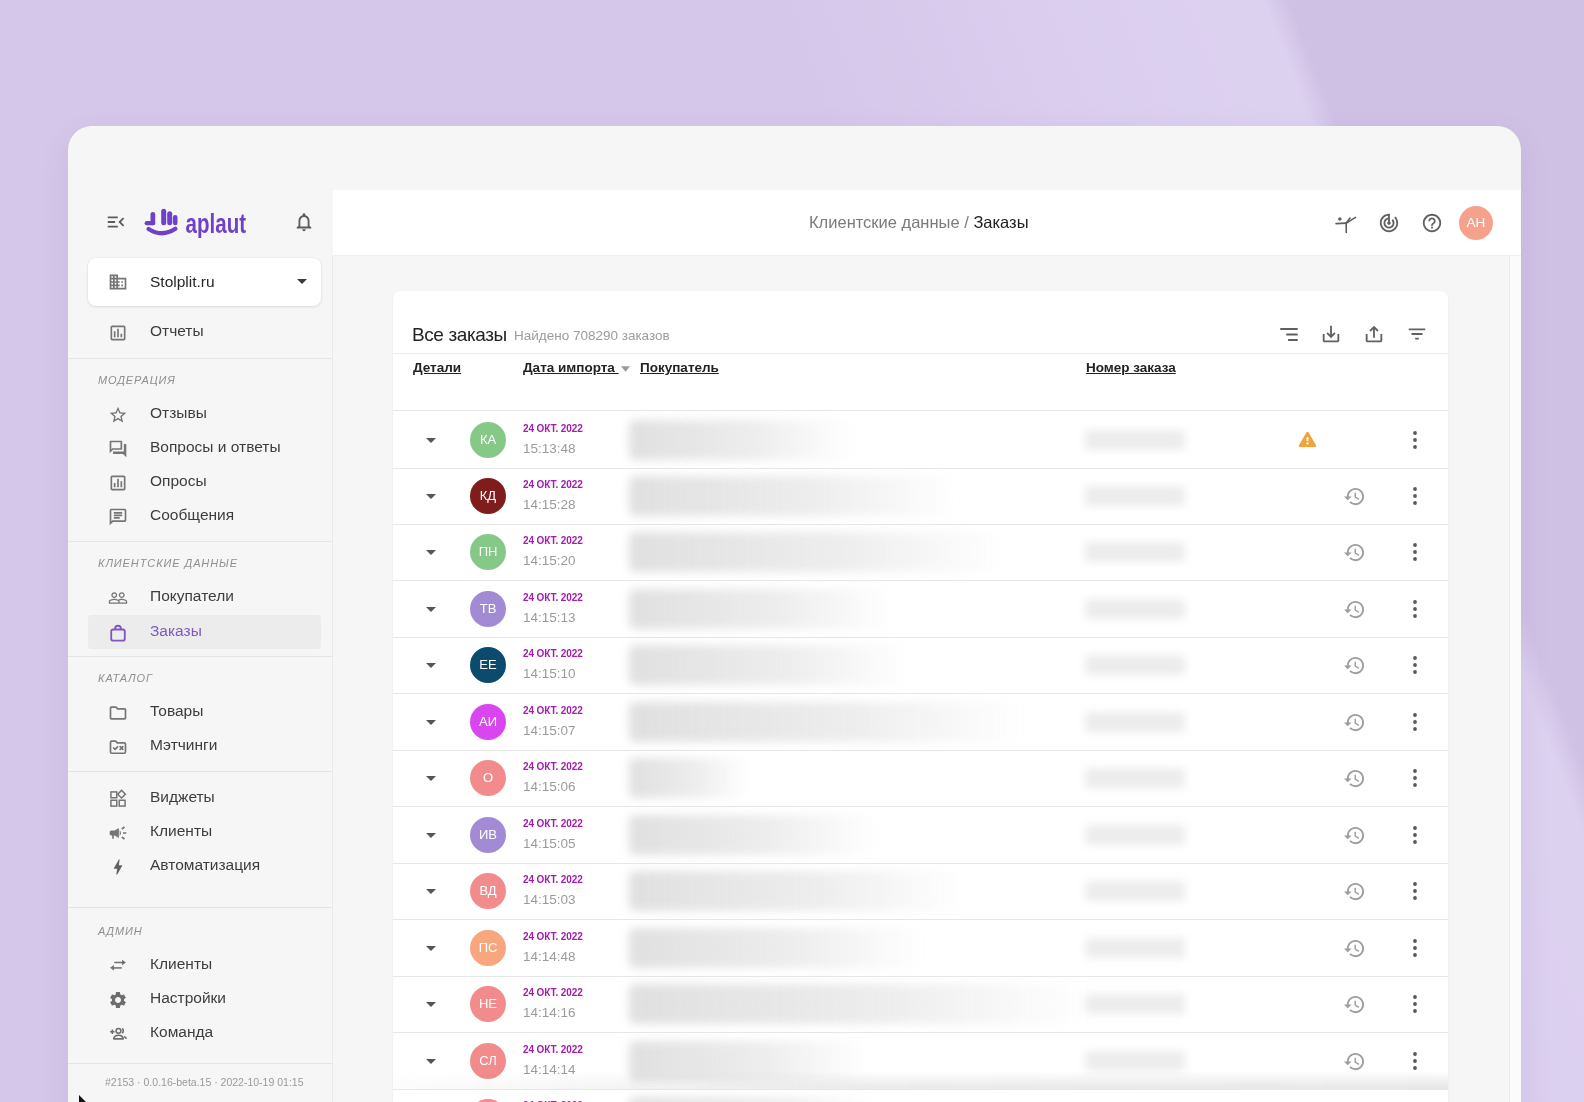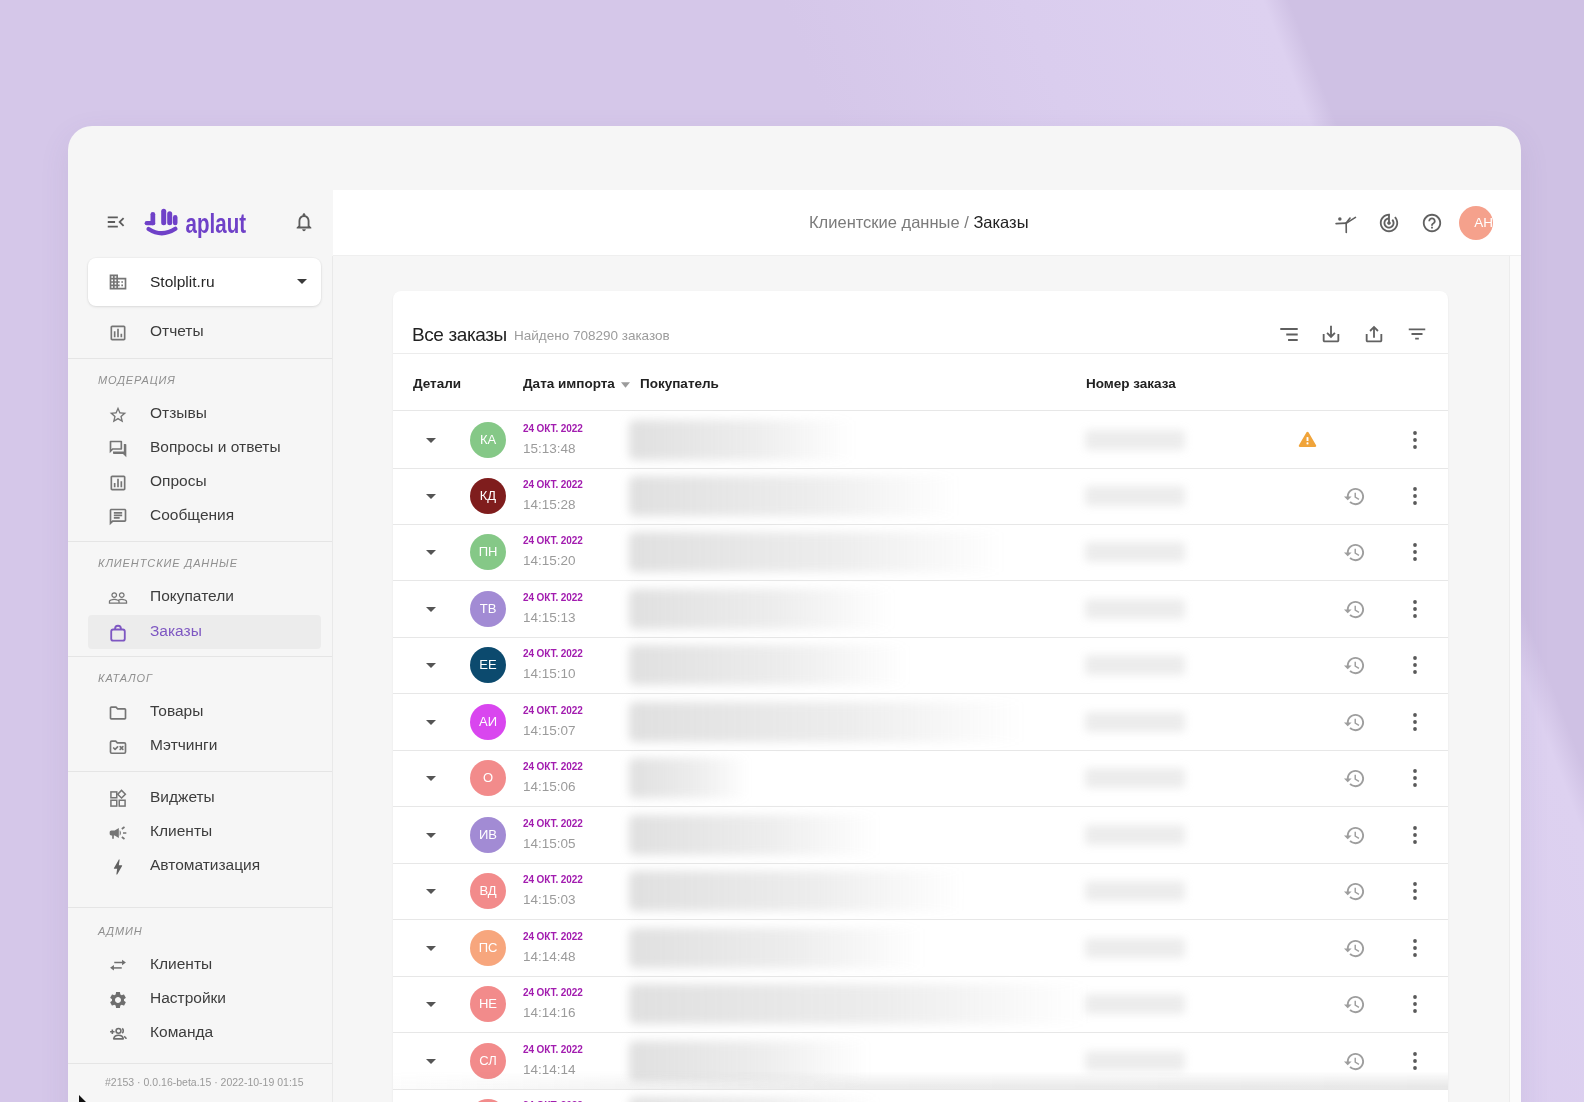--- a/index.html
+++ b/index.html
@@ -30,31 +30,31 @@
 .sdiv { position:absolute; left:0; width:264px; height:1px; background:#e5e5e5; }
 .sfoot { position:absolute; left:37px; top:950px; font-size:10.5px; color:#9a9a9a; }
 
 .mheader { position:absolute; left:265px; top:64px; width:1188px; height:66px; background:#fff;
   border-bottom:1px solid #efefef; }
 .crumbs { position:absolute; left:476px; top:23px; font-size:16.5px; color:#7b7b7b; }
 .crumbs b { color:#222; font-weight:400; }
 .hicons { position:absolute; right:28px; top:0; height:66px; }
 .hic { position:absolute; top:22px; width:22px; height:22px; }
 .avatar-top { position:absolute; right:0; top:16px; width:34px; height:34px; border-radius:50%;
-  background:#f5a18c; color:#fff; font-size:13.5px; text-align:right; line-height:34px; }
+  background:#f5a18c; color:#fff; font-size:13.5px; text-align:center; line-height:34px; }
 
 .tcard { position:absolute; left:325px; top:165px; width:1055px; height:950px; background:#fff;
   border-radius:8px; box-shadow:0 1px 2px rgba(0,0,0,.08); }
 .thead1 { position:absolute; left:0; top:0; width:100%; height:63px; border-bottom:1px solid #ececec; }
 .ttl { position:absolute; left:19px; top:33px; font-size:19px; letter-spacing:-0.4px; color:#222; }
 .tsub { position:absolute; left:121px; top:37px; font-size:13.5px; color:#9c9c9c; }
 .tico { position:absolute; top:32px; width:22px; height:22px; }
 .thead2 { position:absolute; left:0; top:64px; width:100%; height:56px; border-bottom:1px solid #e7e7e7;
   font-size:13.5px; font-weight:bold; color:#222; }
-.thead2 span { position:absolute; top:21px; }
+.thead2 span { position:absolute; top:5px;text-decoration:underline; }
 .row { position:absolute; left:0; width:100%; height:57px; border-bottom:1px solid #e7e7e7; }
 .row .car { position:absolute; left:33px; top:26px; width:0; height:0;
   border-left:5px solid transparent; border-right:5px solid transparent; border-top:5px solid #555; }
 .row .av { position:absolute; left:77px; top:10px; width:36px; height:36px; border-radius:50%;
   color:#fff; font-size:13px; font-weight:normal; text-align:center; line-height:36px; }
 .row .d1 { position:absolute; left:130px; top:11px; font-size:10px; color:#a21caf; font-weight:bold; letter-spacing:-0.1px;text-align:center; }
 .row .d2 { position:absolute; left:130px; top:29px; font-size:13.5px; color:#9b9b9b; }
 .row .blob { position:absolute; left:236px; top:8px; height:40px; border-radius:6px; filter:blur(5px);
   background:linear-gradient(90deg, rgba(158,158,158,.32) 0%, rgba(158,158,158,.19) 55%, rgba(158,158,158,0) 100%); }
 .row .oblob { position:absolute; left:692px; top:18px; width:100px; height:20px; border-radius:4px;

